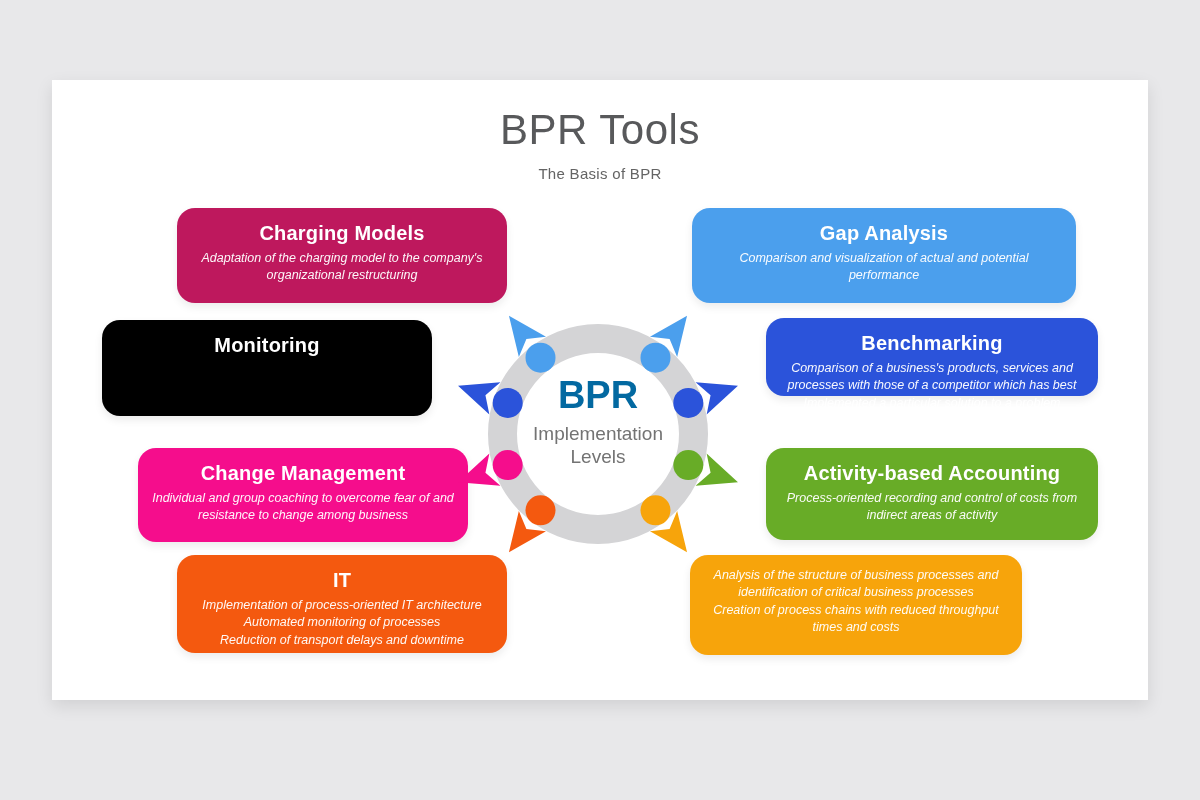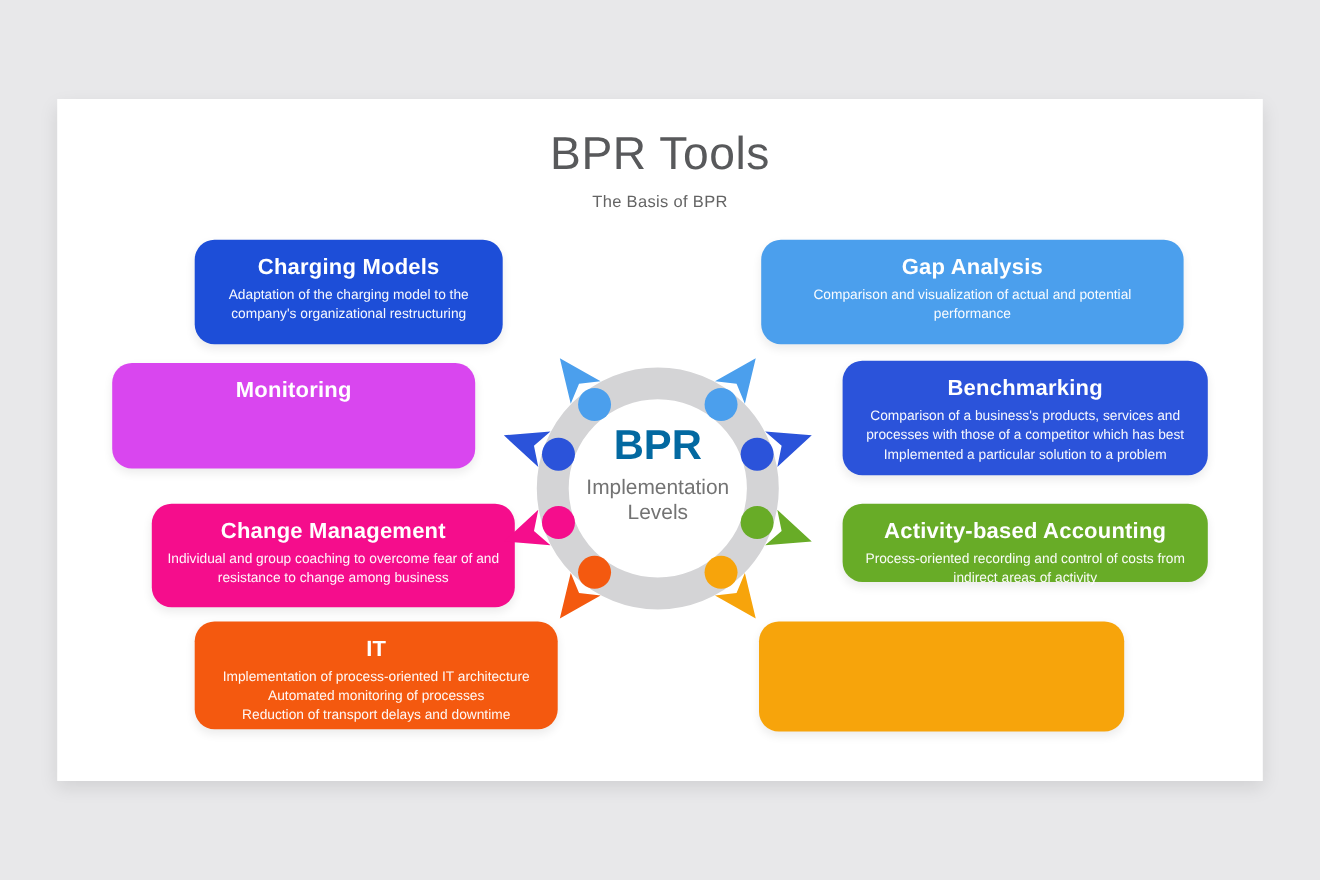--- a/index.html
+++ b/index.html
@@ -2,21 +2,21 @@
 <html><head>
 <meta charset="utf-8">
 <style>
   html,body{margin:0;padding:0;}
   body{
     width:1200px;height:800px;position:relative;overflow:hidden;
     background:#e8e8ea;
     font-family:"Liberation Sans", sans-serif;
   }
   .slide{
-    position:absolute;left:52px;top:90px;width:1096px;height:620px;
+    position:absolute;left:52px;top:80px;width:1096px;height:620px;
     background:#ffffff;
     box-shadow:0 6px 16px rgba(0,0,0,0.10);
   }
   .header{ text-align:center; padding-top:26px; }
   .page-title{
     font-size:42px;font-weight:500;color:#58595b;margin:0;letter-spacing:.5px;
   }
   .page-subtitle{
     font-size:15px;color:#646464;margin-top:11px;letter-spacing:.3px;
   }
@@ -24,20 +24,21 @@
     position:absolute;border-radius:18px;color:#fff;text-align:center;
     padding:12px 14px;box-sizing:border-box;
     box-shadow:0 4px 9px rgba(0,0,0,0.08);
   }
   .tool-box .box-title{
     font-size:20px;font-weight:bold;margin:2px 0 5px;letter-spacing:.2px;
   }
   .tool-box .box-desc{
     font-size:12.5px;line-height:1.38;margin:0;color:rgba(255,255,255,.96);
     white-space:pre-line;
+    font-style:italic;
   }
   .hub-svg{ position:absolute;left:356px;top:164px;width:380px;height:380px; }
   .hub-text{
     position:absolute;left:446px;top:296px;width:200px;text-align:center;
   }
   .hub-heading{
     font-size:38px;font-weight:bold;color:#0369a1;line-height:1.05;margin:0;
   }
   .hub-subheading{
     font-size:19px;font-weight:normal;color:#737373;line-height:1.22;margin-top:6px;
@@ -46,57 +47,59 @@
 </head>
 <body>
 
 <div class="slide">
 
   <div class="header">
     <h1 class="page-title">BPR Tools</h1>
     <div class="page-subtitle">The Basis of BPR</div>
   </div>
 
-  <div class="tool-box" style="left: 125px; top: 128px; width: 280px; height: 95px; background: #1d4ed8;">
+  <div class="tool-box" style="left: 125px; top: 128px; width: 330px; height: 95px; background: #be185d;">
     <div class="box-title">Charging Models</div>
     <p class="box-desc">Adaptation of the charging model to the company's organizational restructuring</p>
   </div>
 
-  <div class="tool-box" style="left: 50px; top: 240px; width: 330px; height: 96px; background: #d946ef;">
+  <div class="tool-box" style="left: 50px; top: 240px; width: 330px; height: 96px; background: #000000;">
     <div class="box-title">Monitoring</div>
   </div>
 
   <div class="tool-box" style="left: 50px; top: 368px; width: 330px; height: 94px; background: rgb(245, 13, 140); margin-left: 36px;">
     <div class="box-title">Change Management</div>
     <p class="box-desc">Individual and group coaching to overcome fear of and resistance to change among business</p>
   </div>
 
   <div class="tool-box" style="left: 125px; top: 475px; width: 330px; height: 98px; background: rgb(244, 89, 15);">
     <div class="box-title">IT</div>
     <p class="box-desc">Implementation of process-oriented IT architecture
 Automated monitoring of processes
 Reduction of transport delays and downtime</p>
   </div>
 
   <div class="tool-box" style="left: 640px; top: 128px; width: 384px; height: 95px; background: rgb(75, 159, 237);">
     <div class="box-title">Gap Analysis</div>
     <p class="box-desc">Comparison and visualization of actual and potential performance</p>
   </div>
 
-  <div class="tool-box" style="left: 714px; top: 238px; width: 332px; height: 104px; background: rgb(43, 83, 218);">
+  <div class="tool-box" style="left: 714px; top: 238px; width: 332px; height: 78px; background: rgb(43, 83, 218);">
     <div class="box-title">Benchmarking</div>
     <p class="box-desc">Comparison of a business's products, services and processes with those of a competitor which has best Implemented a particular solution to a problem</p>
   </div>
 
-  <div class="tool-box" style="left: 714px; top: 368px; width: 332px; height: 71px; background: rgb(104, 172, 39);">
+  <div class="tool-box" style="left: 714px; top: 368px; width: 332px; height: 92px; background: rgb(104, 172, 39);">
     <div class="box-title">Activity-based Accounting</div>
     <p class="box-desc">Process-oriented recording and control of costs from indirect areas of activity</p>
   </div>
 
   <div class="tool-box" style="left: 638px; top: 475px; width: 332px; height: 100px; background: rgb(247, 164, 11);">
+    <p class="box-desc">Analysis of the structure of business processes and identification of critical business processes
+Creation of process chains with reduced throughput times and costs</p>
   </div>
 
   <svg class="hub-svg" viewBox="-190 -190 380 380">
     <circle cx="0" cy="0" r="95.5" fill="none" stroke-width="29" stroke="#d4d4d6"></circle>
 
     <circle cx="-57.5" cy="-76.3" r="15" fill="#4B9FED"></circle>
     <circle cx="57.5" cy="-76.3" r="15" fill="#4B9FED"></circle>
     <circle cx="-90.3" cy="-31.1" r="15" fill="#2B53DA"></circle>
     <circle cx="90.3" cy="-31.1" r="15" fill="#2B53DA"></circle>
     <circle cx="-90.3" cy="31.1" r="15" fill="#F50D8C"></circle>

